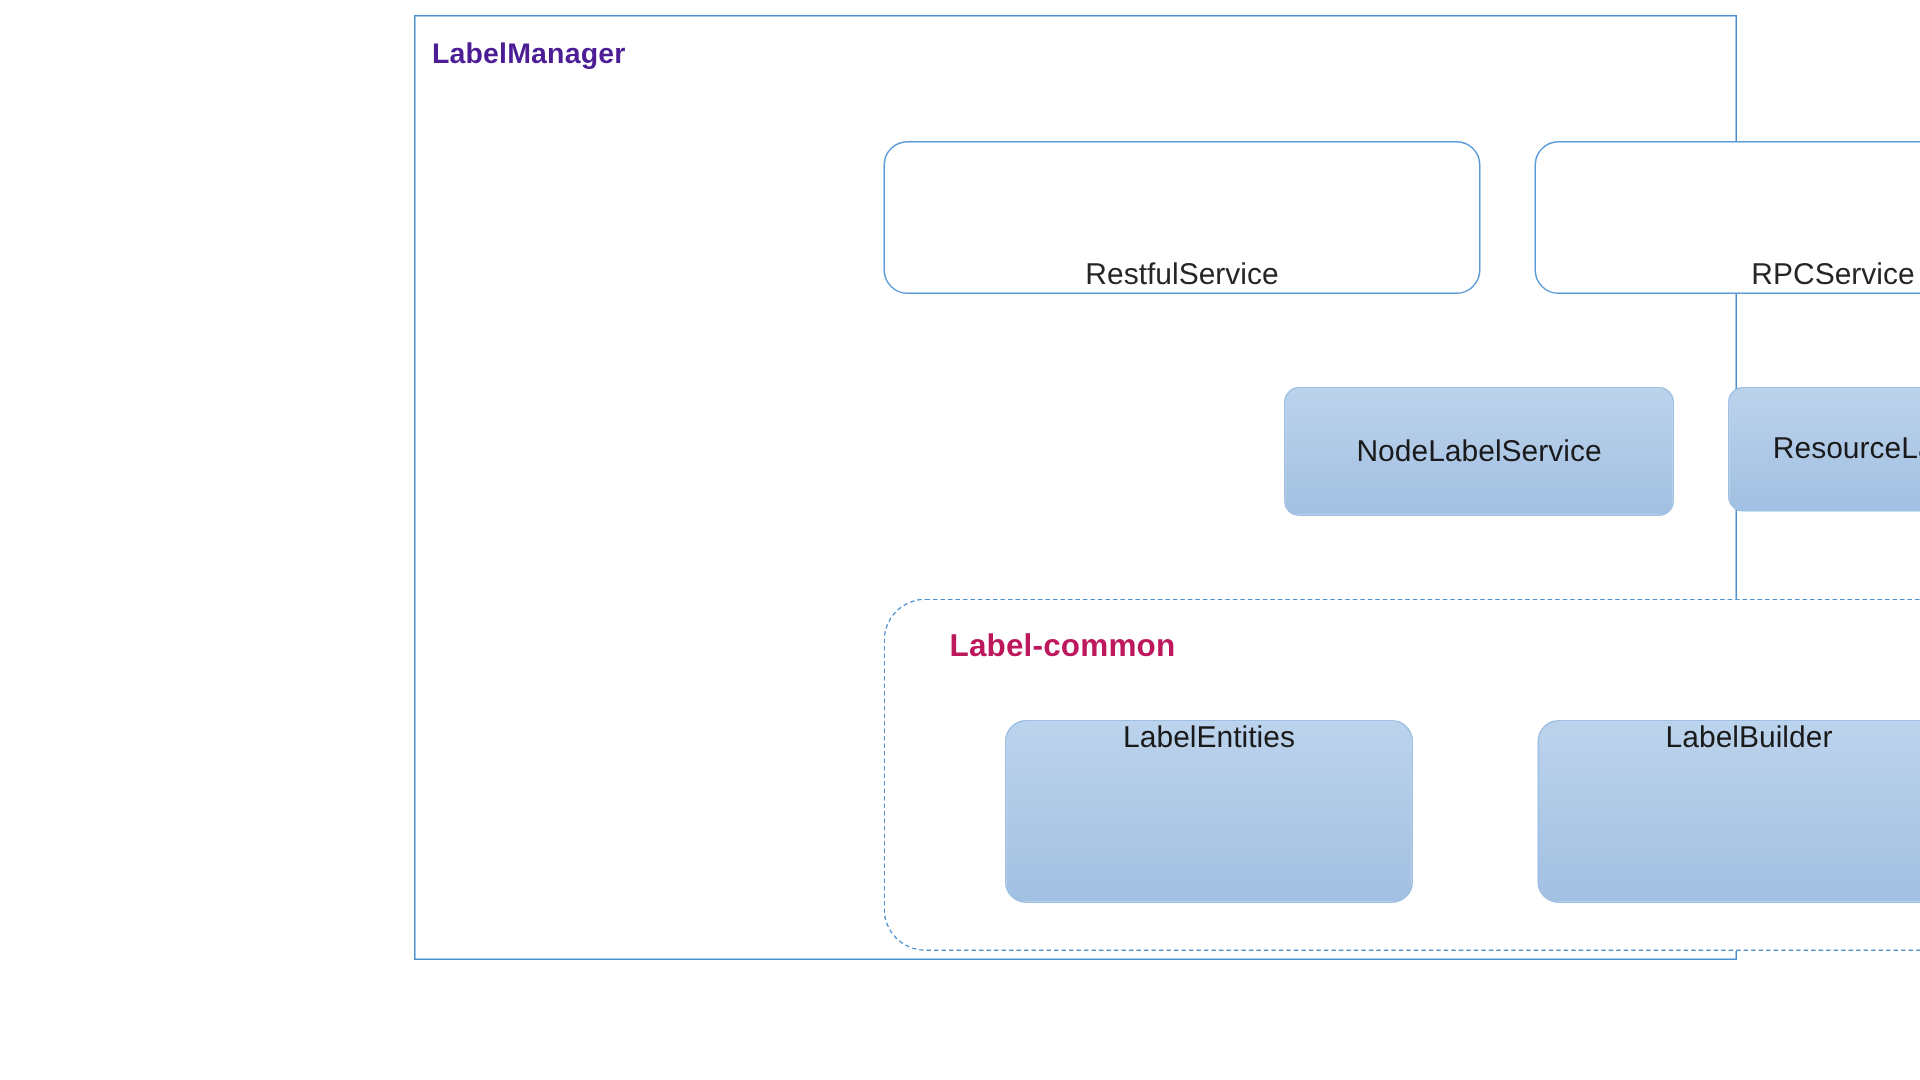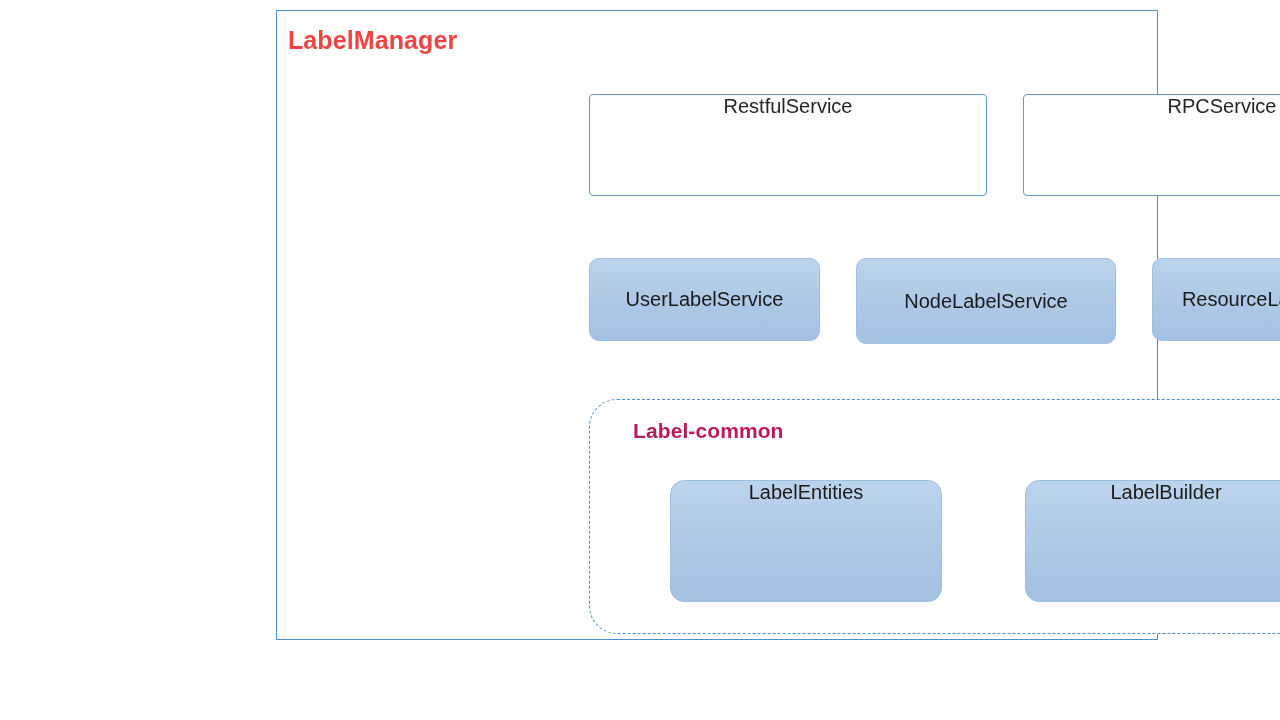--- a/index.html
+++ b/index.html
@@ -27,36 +27,36 @@
     box-sizing: border-box;
     border: 1.5px solid #4a90cf;
     background: #ffffff;
     border-radius: 0;
   }
 
   .manager-title {
     position: absolute;
     left: 11px;
     top: 15px;
-    font-size: 25px;
+    font-size: 19px;
     font-weight: bold;
-    color: #ef4444;
+    color: #4c1d95;
     letter-spacing: 0.1px;
     white-space: nowrap;
   }
 
   
   .svc-outline {
     position: absolute;
     box-sizing: border-box;
     border: 1.3px solid #5b9bd5;
     background: #ffffff;
-    border-radius: 4px;
+    border-radius: 16px;
     display: flex;
-    align-items: flex-start;
+    align-items: flex-end;
     justify-content: center;
   }
   .svc-outline .svc-label {
     font-size: 20px;
     color: #262626;
     font-weight: normal;
     white-space: nowrap;
   }
 
   #box-restful  { left: 312px; top: 83px; width: 398px; height: 102px; }
@@ -136,23 +136,20 @@
   <div class="manager-title">LabelManager</div>
 
   <div class="svc-outline" id="box-restful">
     <span class="svc-label">RestfulService</span>
   </div>
 
   <div class="svc-outline" id="box-rpc">
     <span class="svc-label">RPCService</span>
   </div>
 
-  <div class="svc-filled" id="box-userlabel">
-    <span class="svc-label">UserLabelService</span>
-  </div>
 
   <div class="svc-filled" id="box-nodelabel">
     <span class="svc-label">NodeLabelService</span>
   </div>
 
   <div class="svc-filled" id="box-resourcelabel">
     <span class="svc-label">ResourceLabelService</span>
   </div>
 
   <div class="common-group">

